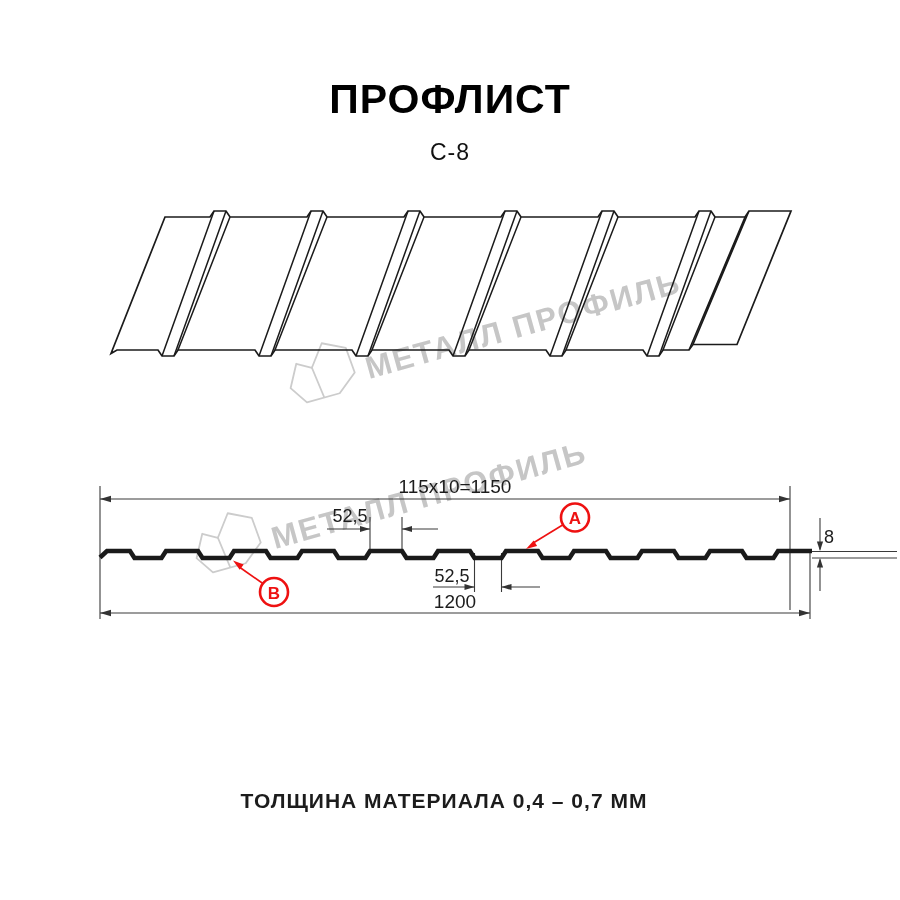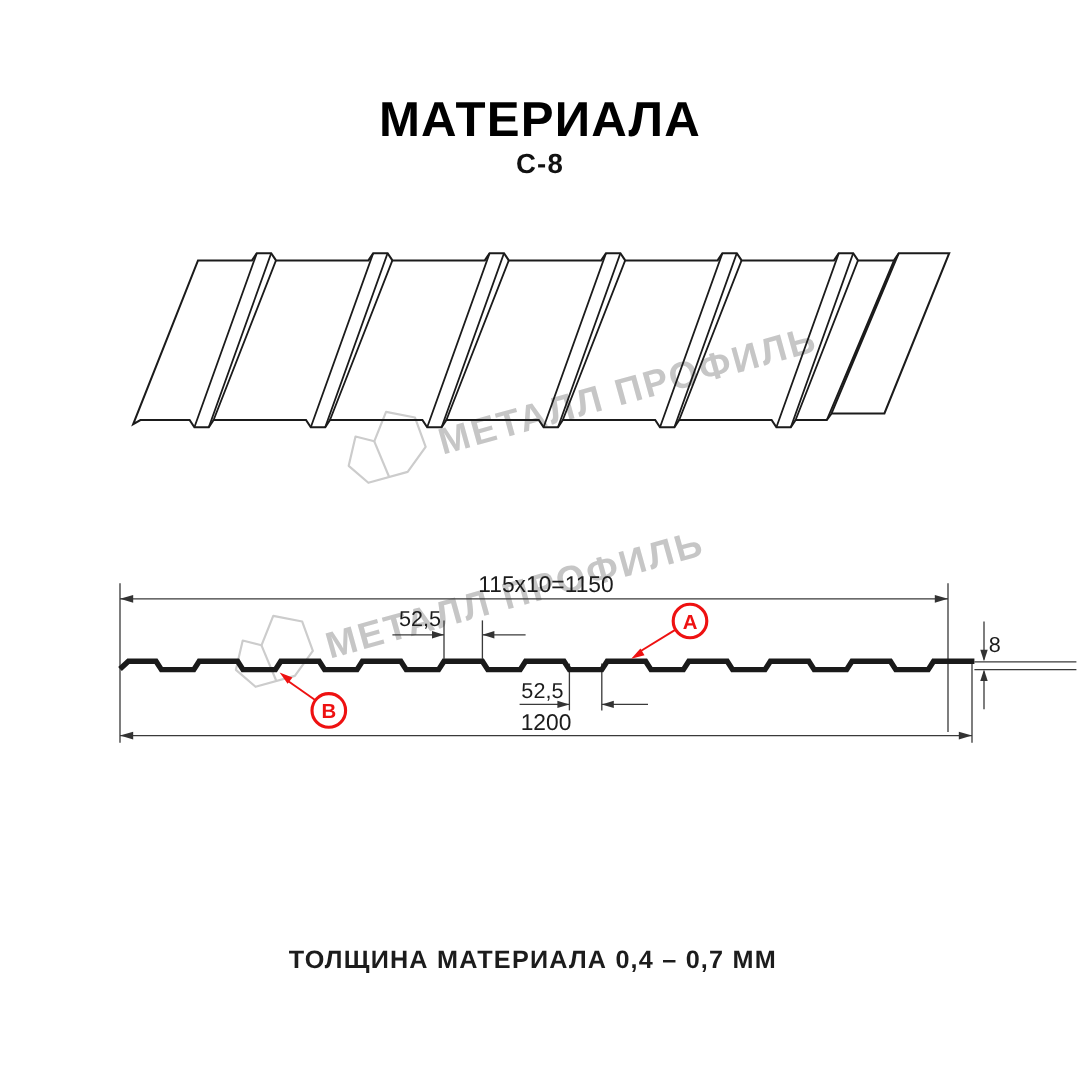--- a/index.html
+++ b/index.html
@@ -1,20 +1,20 @@
 <!DOCTYPE html>
 <html><head>
 <meta charset="utf-8">
 <style>
   html,body{margin:0;padding:0;background:#ffffff;}
   body{width:900px;height:900px;position:relative;overflow:hidden;
        font-family:"Liberation Sans","DejaVu Sans",sans-serif;color:#1c1c1c;}
   .header{position:absolute;top:0;left:0;width:900px;text-align:center;}
   .title{margin-top:76px;font-size:41px;font-weight:800;letter-spacing:1px;color:#000;}
-  .subtitle{margin-top:0;font-size:23px;font-weight:700;letter-spacing:1px;color:#111;}
+  .subtitle{margin-top:16px;font-size:23px;font-weight:400;letter-spacing:1px;color:#111;}
   .footer{position:absolute;top:789px;left:0;width:888px;text-align:center;
           font-size:21px;font-weight:700;letter-spacing:1px;color:#1c1c1c;}
   svg{position:absolute;left:0;top:0;}
   .outline{fill:none;stroke:#1b1b1b;stroke-width:1.7px;stroke-linejoin:miter;}
   .riblines{fill:none;stroke:#1b1b1b;stroke-width:1.5px;}
   .profile{fill:none;stroke:#1a1a1a;stroke-width:4.5px;stroke-linejoin:miter;}
   .dim{stroke:#3a3a3a;stroke-width:1.1px;fill:none;}
   .dimhead{fill:#333;stroke:none;}
   .dimtext{font-size:19px;fill:#1c1c1c;}
   .dimtext-s{font-size:18px;fill:#1c1c1c;}
@@ -22,21 +22,21 @@
   .wm-shape{fill:none;stroke:#cccccc;stroke-width:1.8px;stroke-linejoin:round;}
   .callout-circle{fill:none;stroke:#ee1111;stroke-width:2.6px;}
   .callout-letter{font-size:17px;font-weight:700;fill:#ee1111;}
   .callout-line{stroke:#ee1111;stroke-width:1.6px;}
   .callout-head{fill:#ee1111;stroke:none;}
 </style>
 </head>
 <body>
 
 <div class="header">
-  <div class="title">МАТЕРИАЛА</div>
+  <div class="title">ПРОФЛИСТ</div>
   <div class="subtitle">С-8</div>
 </div>
 
 <svg width="900" height="900" viewBox="0 0 900 900">
 
   <g>
 
     <path fill="#ffffff" stroke="none" d="M111,353.5 L165,217
       L210,217 L214,211 L226,211 L230,217
       L307,217 L311,211 L323,211 L327,217

